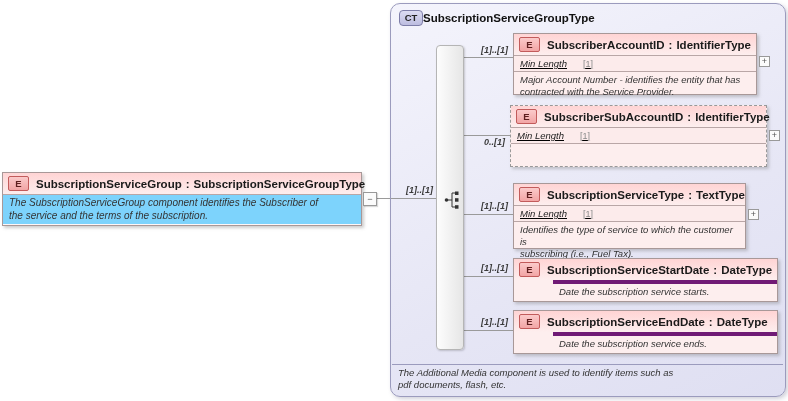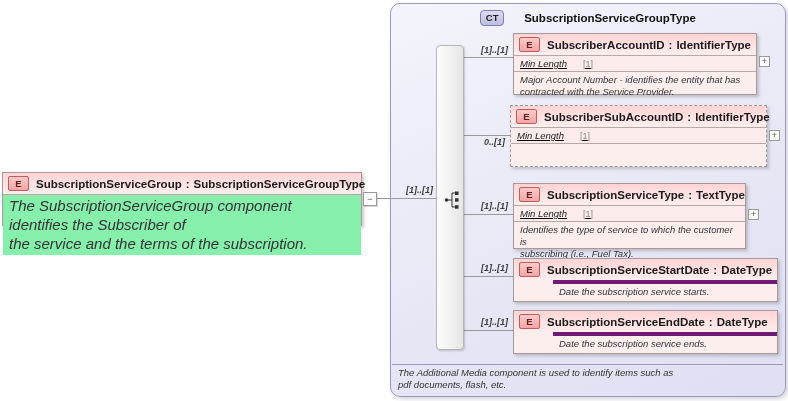--- a/index.html
+++ b/index.html
@@ -34,32 +34,32 @@
     padding:1px 6px;min-height:13px;background:#fcebeb;text-decoration:underline;
   }
   .facet-label{font-size:9.5px;font-style:italic;color:#222;}
   .facet-value{font-size:9px;color:#8a8a8a;}
   .box-desc{
     padding:2px 6px;font-size:9.5px;font-style:italic;color:#333;
     line-height:1.25;white-space:pre-line;
   }
   
   #root-box{left:2px;top:172px;width:360px;height:54px;background:#fef6f6;}
-  #root-box .box-desc{background:#86efac;font-size:15px;}
+  #root-box .box-desc{background:#7dd3fc;font-size:10px;}
   #root-box .box-header{border-bottom:1px solid #b9a6a6;}
 
   
   #ct-box{
     position:absolute;left:390px;top:3px;width:396px;height:394px;
     border:1px solid #9b9bbd;border-radius:10px;
     background:linear-gradient(155deg,#f4f4fc 0%,#e6e6f5 60%,#dfdff2 100%);
     box-shadow:2px 2px 4px rgba(100,100,130,.3);
     box-sizing:border-box;
   }
-  #ct-header{display:flex;align-items:center;gap:20px;padding:6px 8px;justify-content:center;}
+  #ct-header{display:flex;align-items:center;gap:0;padding:6px 8px;}
   .ct-badge{
     width:22px;height:14px;flex:0 0 auto;
     border:1px solid #7d7da8;border-radius:4px;
     background:linear-gradient(180deg,#dcdcf2,#bdbde0);
     color:#222;font-size:9.5px;font-weight:bold;line-height:14px;text-align:center;
   }
   #ct-title{font-size:11.5px;font-weight:bold;color:#111;}
   #ct-footer-line{position:absolute;left:392px;top:364px;width:391px;height:1px;background:#9b9bbd;}
   #ct-footer{
     position:absolute;left:398px;top:367px;width:380px;

